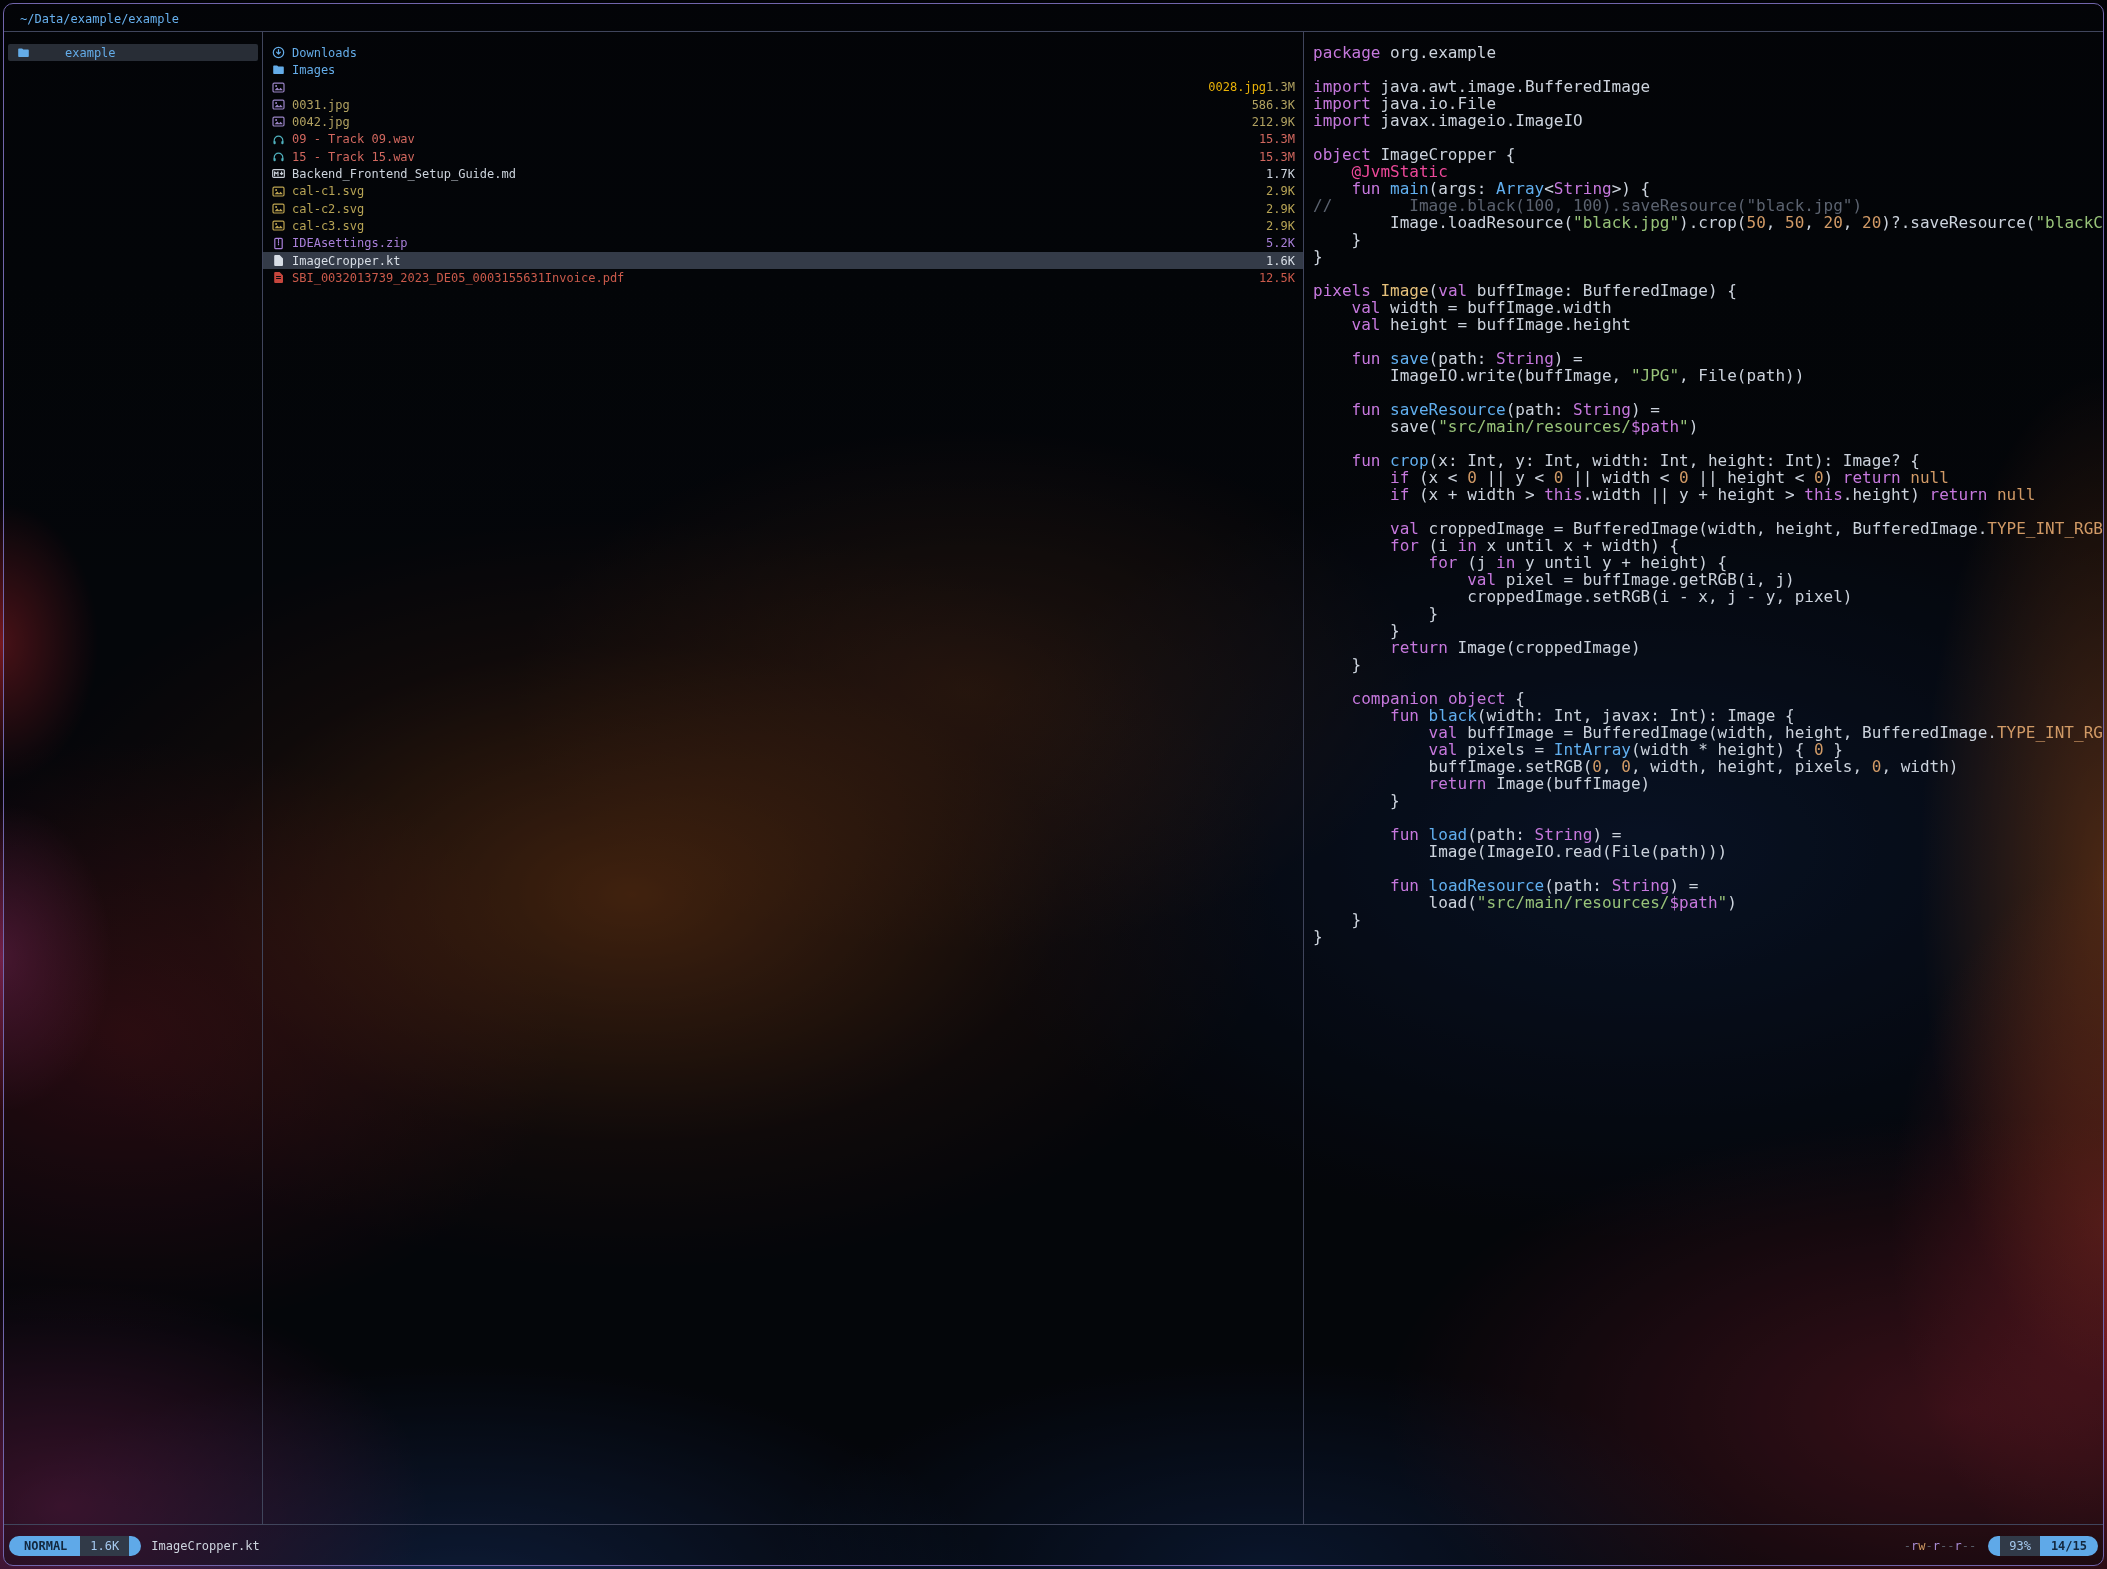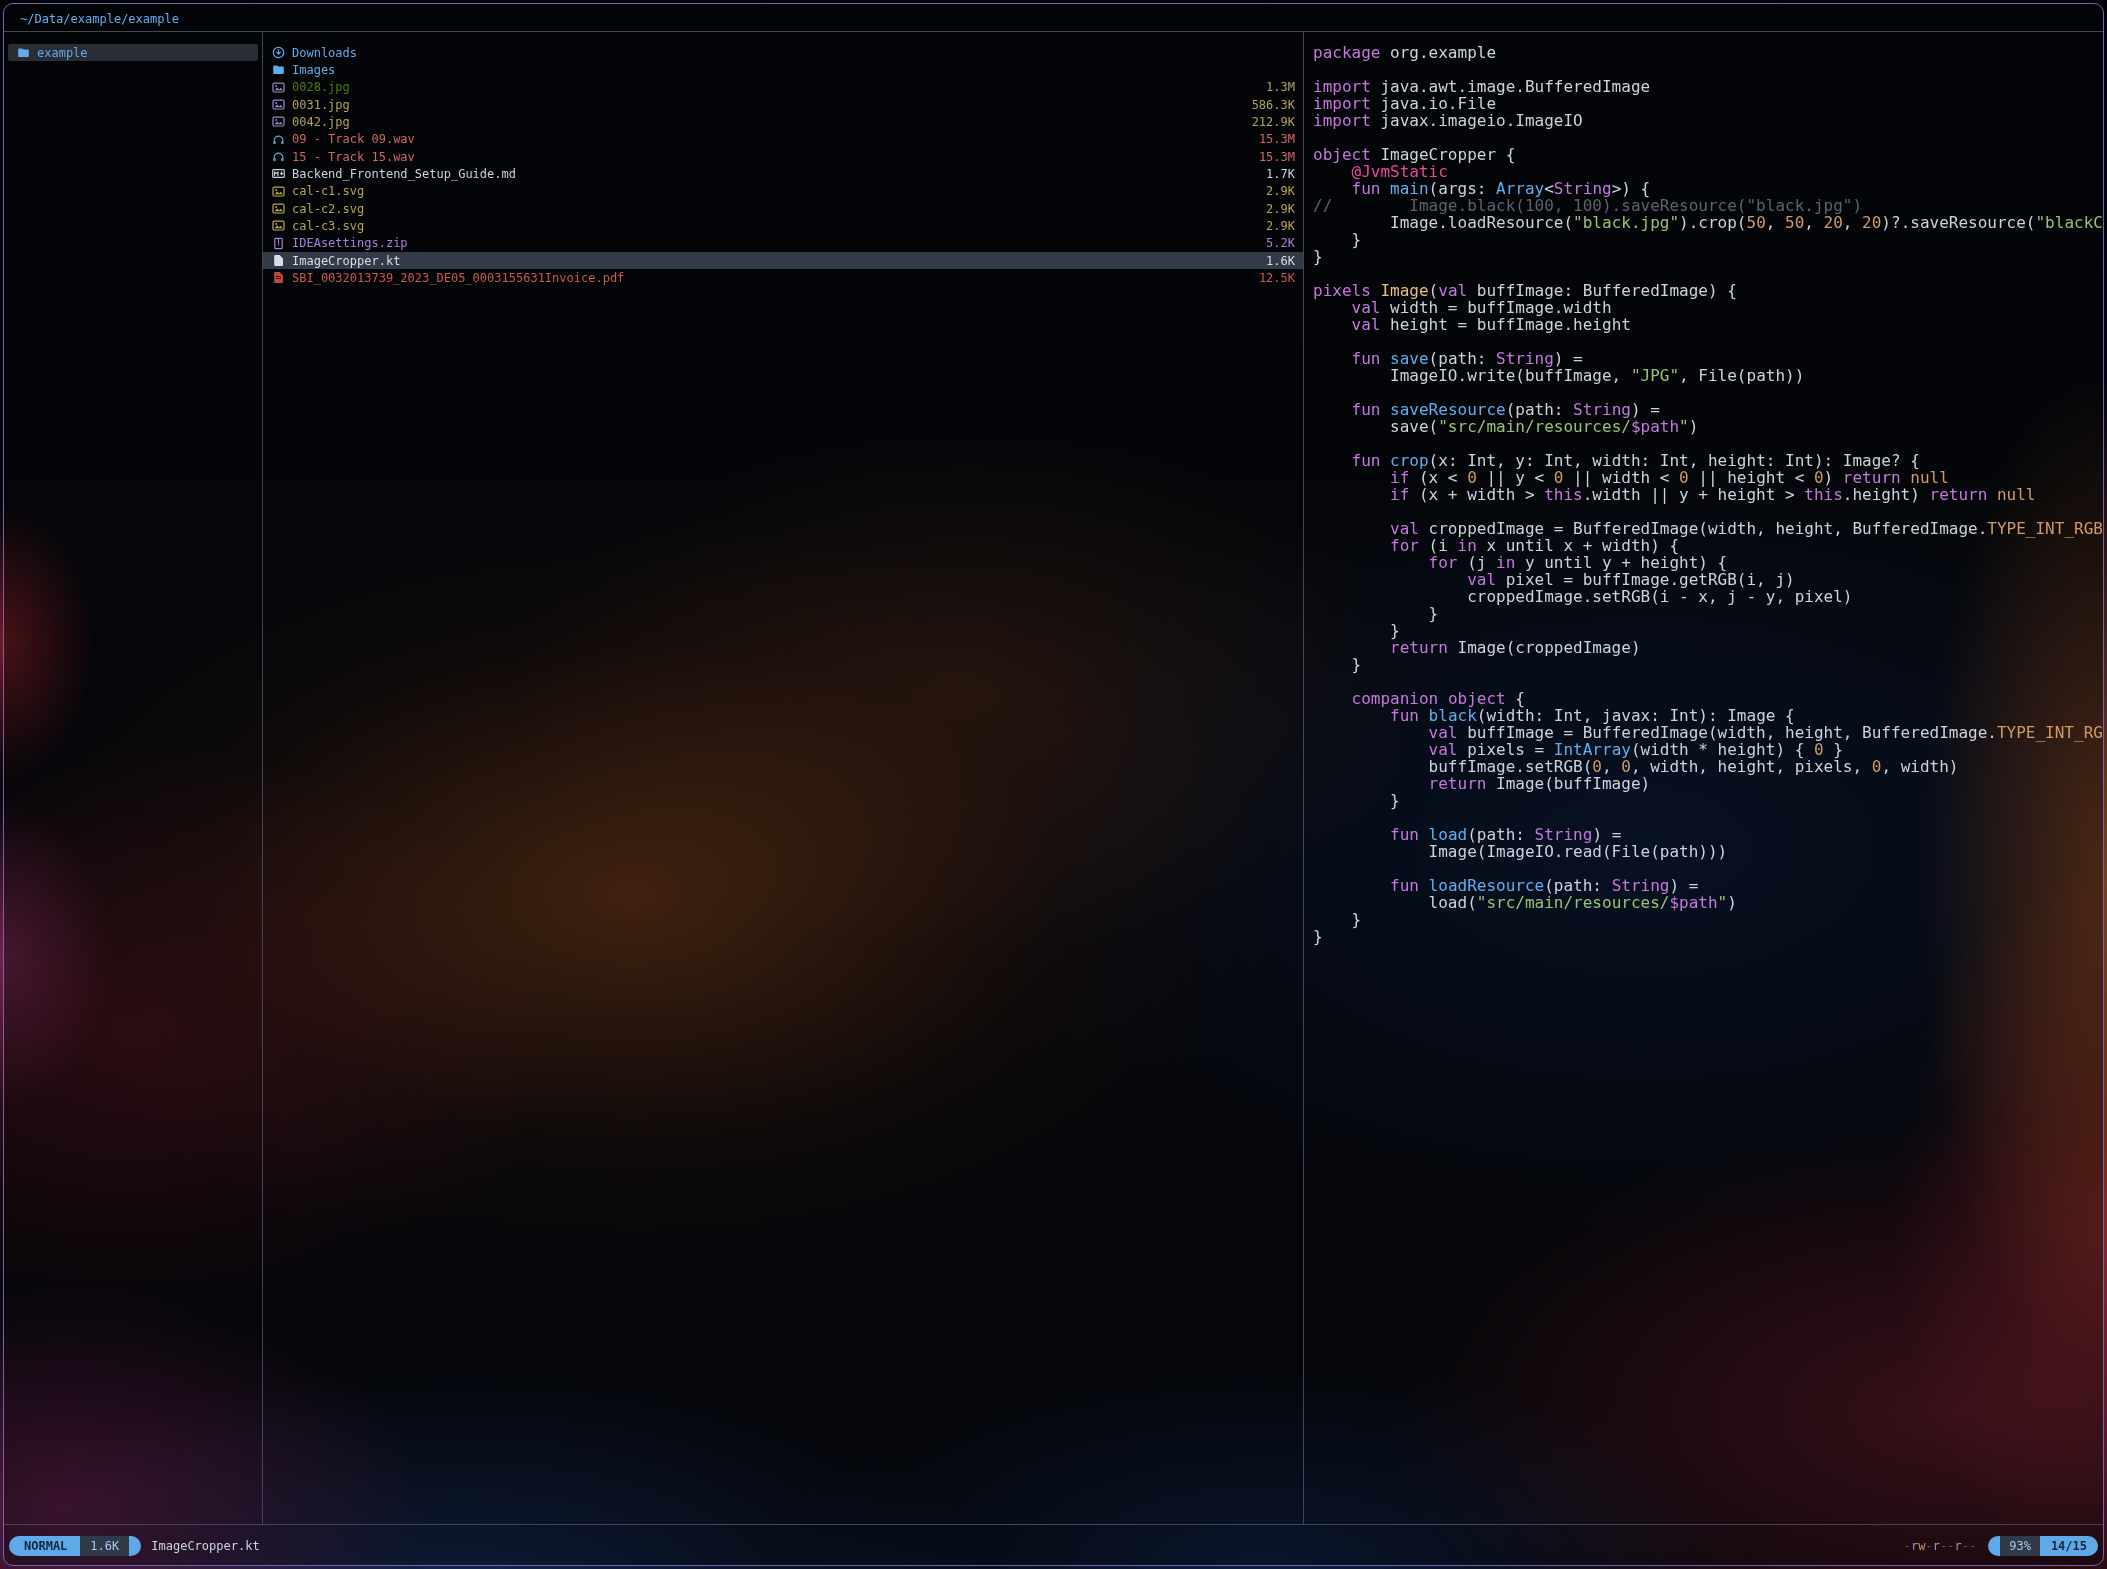--- a/index.html
+++ b/index.html
@@ -34,21 +34,21 @@
   .pane.parent{width:259px;border-right:1px solid #40455c;}
   .pane.files{flex:1;border-right:1px solid #40455c;}
   .pane.preview{width:799px;}
   .rowlist{padding-top:12px;}
   .frow{height:17.33px;display:flex;align-items:center;font-size:12px;white-space:pre;}
   .frow .ficon{width:13px;height:13px;margin-left:9px;margin-right:7px;flex:none;display:inline-block;}
   .frow .ficon svg{display:block;}
   .frow .fname{flex:1;overflow:hidden;text-overflow:clip;}
   .frow .fsize{margin-right:8px;flex:none;}
   .pane.files .frow.sel{background:#343b48;}
-  .pane.parent .frow.sel{background:#282d36;margin:0 4px;border-radius:2px;}
+  .pane.parent .frow.sel{background:#282d36;margin:0 4px;border-radius:2px;gap:28px;}
   
   .code{padding:12px 0 0 9px;font-size:16px;}
   .cline{height:17.0px;line-height:17px;white-space:pre;}
   
   .statusbar{position:absolute;left:5px;right:5px;bottom:8px;height:22px;
     display:flex;align-items:center;font-size:12px;}
   .seg{height:20px;line-height:20px;display:inline-block;}
   .seg.mode{background:#5fa9e8;color:#13283e;font-weight:bold;padding:0 13px 0 15px;
     border-radius:10px 0 0 10px;}
   .seg.fsize2{background:#313a48;color:#a5c9ef;padding:0 10px;}
@@ -84,21 +84,21 @@
                   <circle cx="6.5" cy="6.5" r="5.2"></circle>
                   <path d="M6.5 3.6v4.2M4.6 6.2l1.9 1.9 1.9-1.9"></path>
                 </svg></span><span class="fname" style="color: rgb(100, 172, 232);">Downloads</span><span class="fsize" style="color: rgb(100, 172, 232);"></span></div>
             <div class="frow"><span class="ficon" style="color: rgb(100, 172, 232);"><svg width="13" height="13" viewBox="0 0 13 13" fill="none" stroke="currentColor" stroke-width="1.2" stroke-linecap="round" stroke-linejoin="round">
                   <path d="M1.2 3.4c0-.55.45-1 1-1h2.9l1.2 1.2h4.5c.55 0 1 .45 1 1v5.4c0 .55-.45 1-1 1H2.2c-.55 0-1-.45-1-1z" fill="currentColor" stroke="none"></path>
                 </svg></span><span class="fname" style="color: rgb(100, 172, 232);">Images</span><span class="fsize" style="color: rgb(100, 172, 232);"></span></div>
             <div class="frow"><span class="ficon" style="color: rgb(155, 133, 199);"><svg width="13" height="13" viewBox="0 0 13 13" fill="none" stroke="currentColor" stroke-width="1.2" stroke-linecap="round" stroke-linejoin="round">
                   <rect x="1" y="2.2" width="11" height="8.8" rx="1.2"></rect>
                   <circle cx="4.1" cy="5" r="1" fill="currentColor" stroke="none"></circle>
                   <path d="M2.6 9.3l2.6-2.8 1.9 2 1.5-1.7 2.3 2.5z" fill="currentColor" stroke="none"></path>
-                </svg></span><span class="fname" style="color: #4d7c0f;">0028.jpg</span><span class="fsize" style="color: rgb(178, 162, 97);">1.3M</span></div>
+                </svg></span><span class="fname" style="color: #eab308; text-align: right;">0028.jpg</span><span class="fsize" style="color: rgb(178, 162, 97);">1.3M</span></div>
             <div class="frow"><span class="ficon" style="color: rgb(155, 133, 199);"><svg width="13" height="13" viewBox="0 0 13 13" fill="none" stroke="currentColor" stroke-width="1.2" stroke-linecap="round" stroke-linejoin="round">
                   <rect x="1" y="2.2" width="11" height="8.8" rx="1.2"></rect>
                   <circle cx="4.1" cy="5" r="1" fill="currentColor" stroke="none"></circle>
                   <path d="M2.6 9.3l2.6-2.8 1.9 2 1.5-1.7 2.3 2.5z" fill="currentColor" stroke="none"></path>
                 </svg></span><span class="fname" style="color: rgb(178, 162, 97);">0031.jpg</span><span class="fsize" style="color: rgb(178, 162, 97);">586.3K</span></div>
             <div class="frow"><span class="ficon" style="color: rgb(155, 133, 199);"><svg width="13" height="13" viewBox="0 0 13 13" fill="none" stroke="currentColor" stroke-width="1.2" stroke-linecap="round" stroke-linejoin="round">
                   <rect x="1" y="2.2" width="11" height="8.8" rx="1.2"></rect>
                   <circle cx="4.1" cy="5" r="1" fill="currentColor" stroke="none"></circle>
                   <path d="M2.6 9.3l2.6-2.8 1.9 2 1.5-1.7 2.3 2.5z" fill="currentColor" stroke="none"></path>
                 </svg></span><span class="fname" style="color: rgb(178, 162, 97);">0042.jpg</span><span class="fsize" style="color: rgb(178, 162, 97);">212.9K</span></div>

